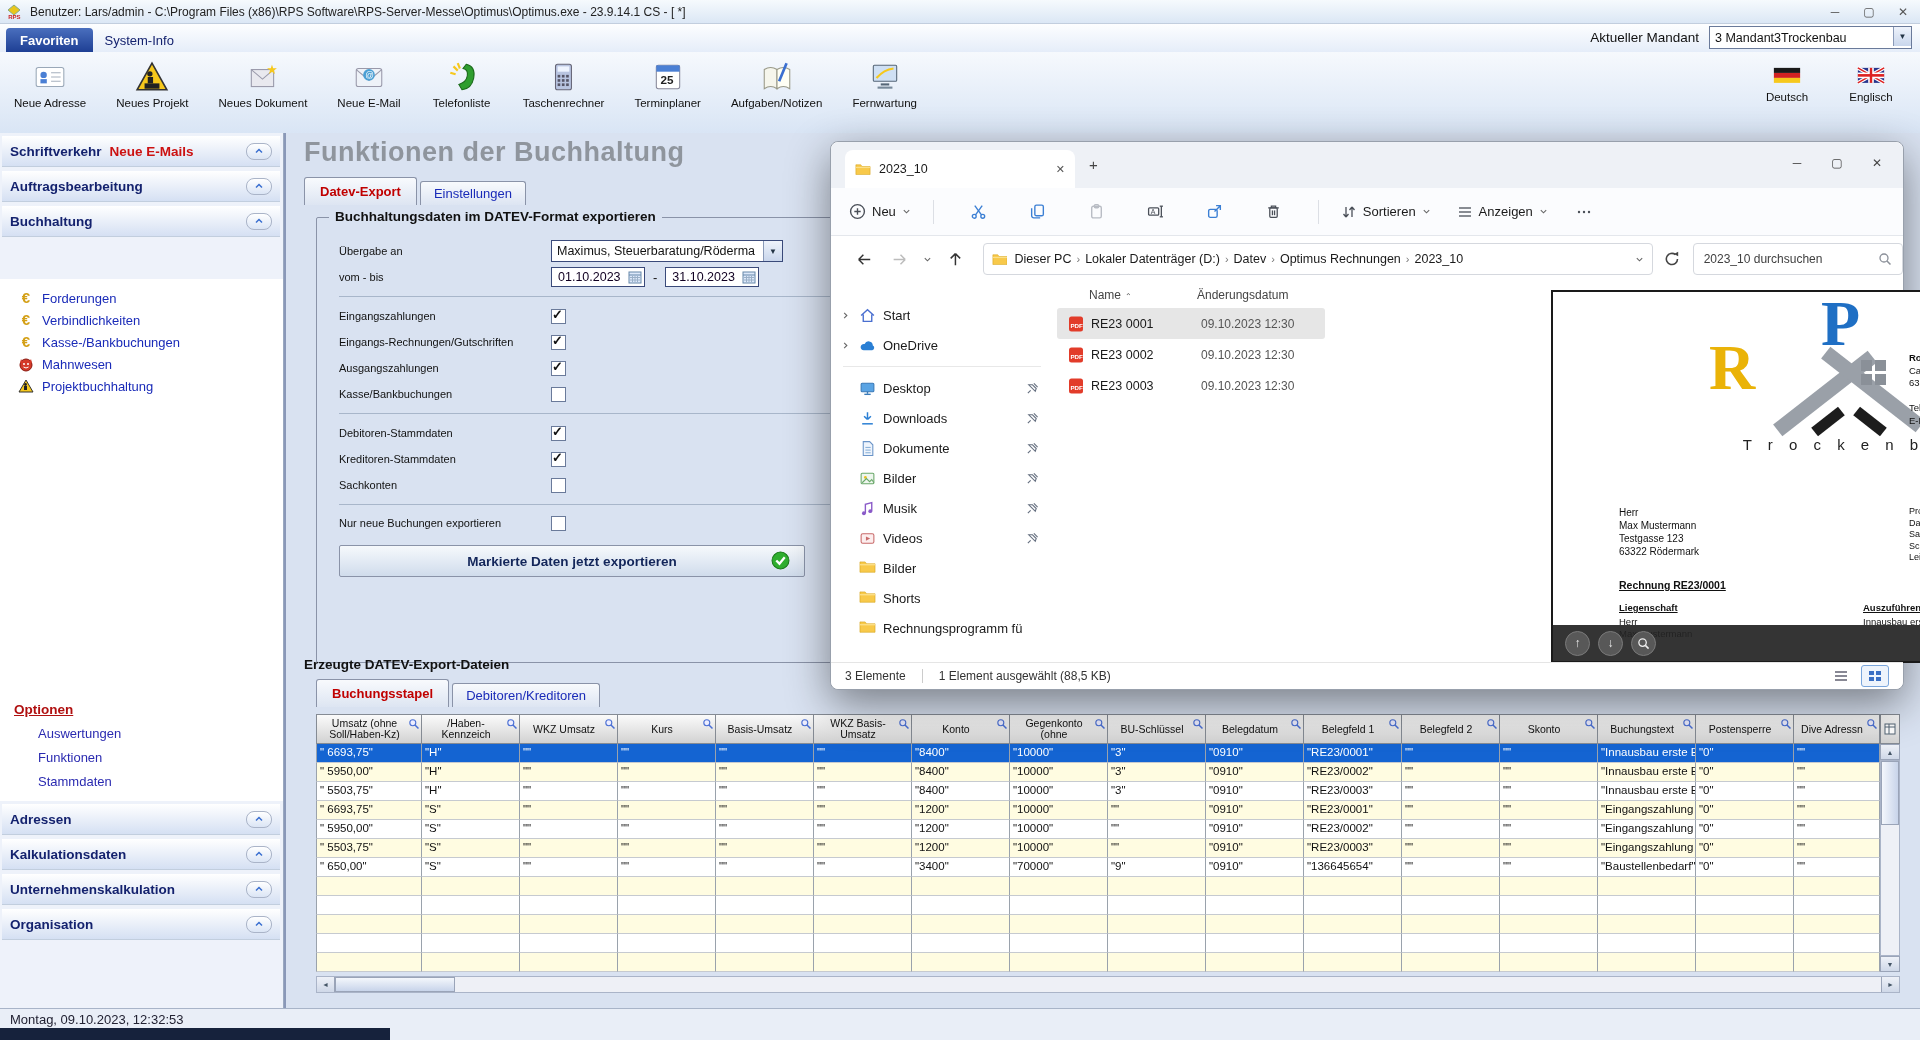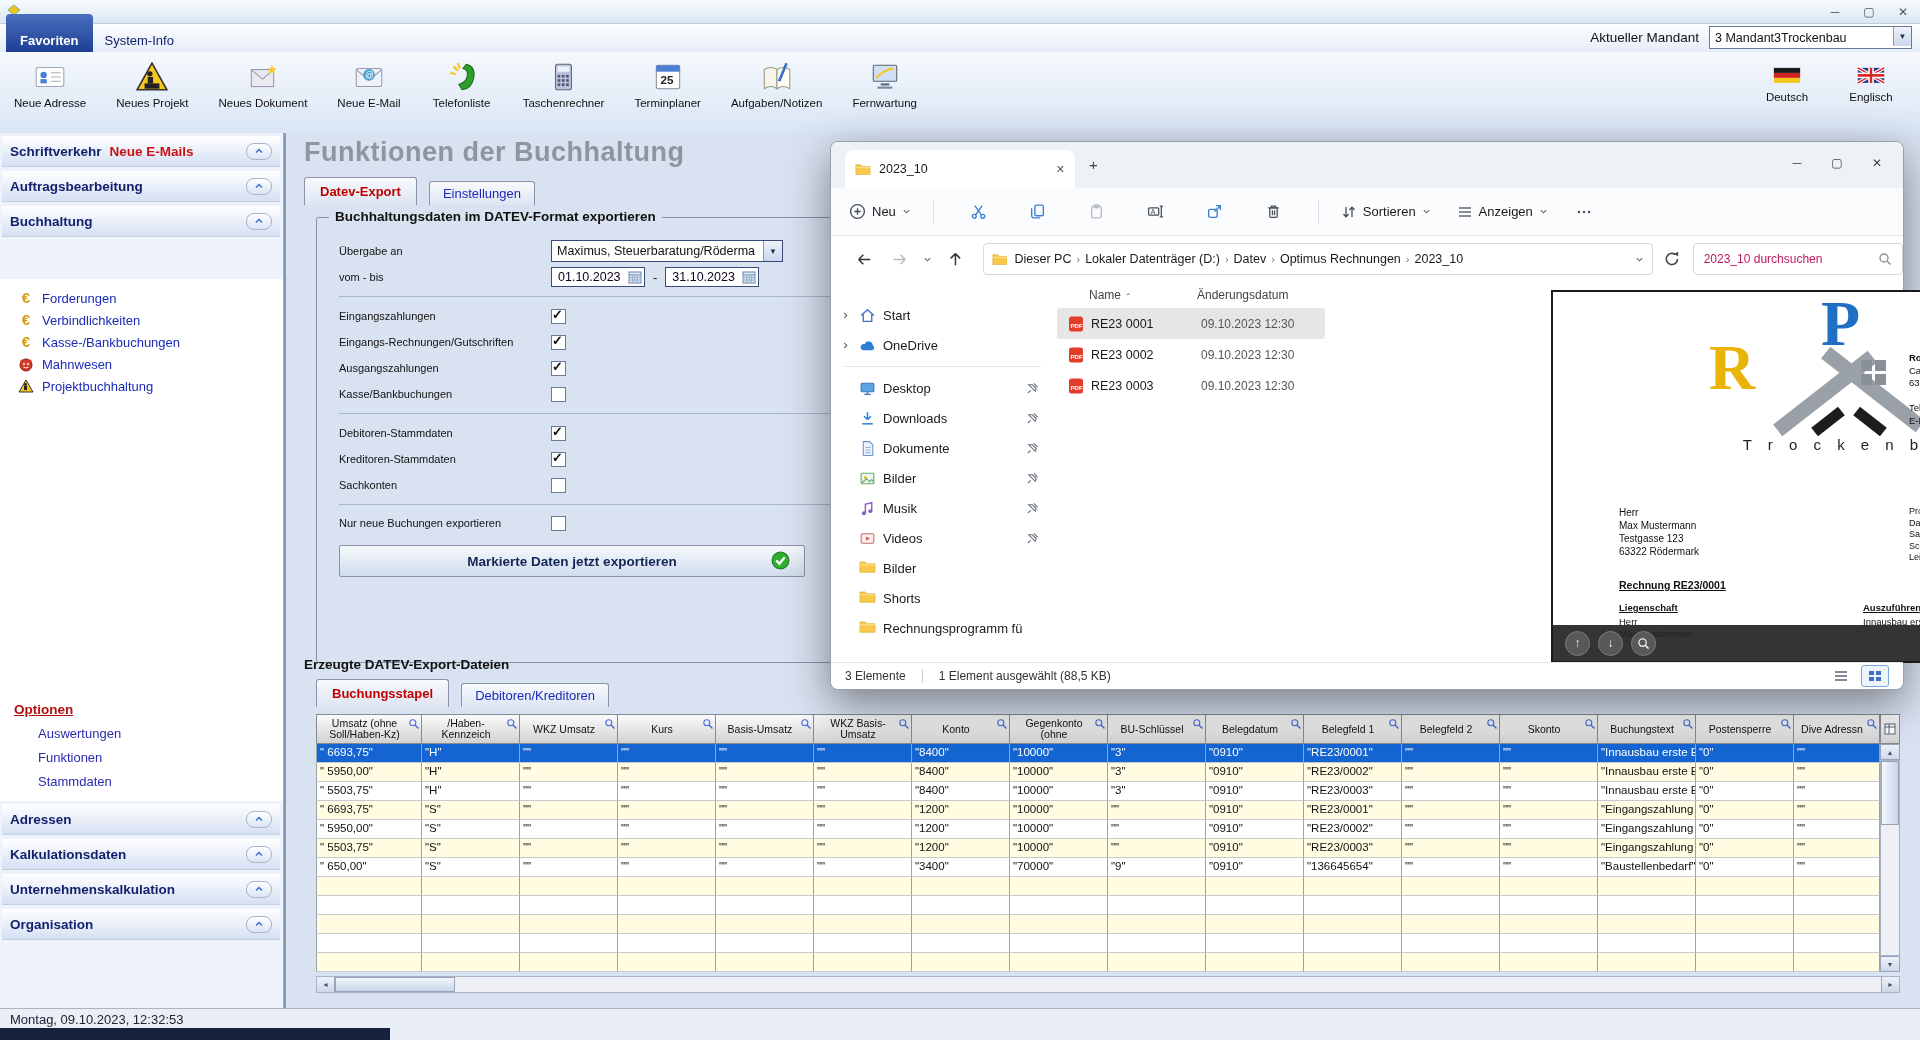--- a/index.html
+++ b/index.html
@@ -14,21 +14,21 @@
             border-bottom:1px solid #c2cede;display:flex;align-items:center;padding-left:6px;box-sizing:border-box;}
   #titlebar .title{font-size:12px;color:#222;margin-left:8px;}
   #win-controls{margin-left:auto;display:flex;}
   #win-controls span{width:34px;text-align:center;color:#555;font-size:12px;cursor:default;}
 
   
   #menubar{left:0;top:24px;width:1920px;height:28px;background:linear-gradient(#fdfeff,#e5edf9);
            border-bottom:1px solid #c5d0e2;display:flex;align-items:flex-end;}
   .menu-item{padding:5px 12px 4px;color:#14226e;font-size:13px;}
   .menu-item.active{background:linear-gradient(#4a6fbe,#1e3f94);color:#fff;font-weight:bold;
-           border-radius:4px 4px 0 0;margin-left:6px;padding:19px 14px 4px;}
+           border-radius:4px 4px 0 0;margin-left:6px;padding:5px 14px 4px;}
   #mandant{margin-left:auto;display:flex;align-items:center;gap:10px;padding-right:8px;padding-bottom:3px;}
   #mandant .mlabel{font-size:13.5px;color:#111;}
   #mandant .mcombo{width:196px;height:21px;background:#fff;border:1px solid #6a7a9a;display:flex;align-items:center;
            font-size:12.5px;padding-left:5px;position:relative;}
   #mandant .mcombo .arrow{position:absolute;right:0;top:0;width:17px;height:19px;background:linear-gradient(#eef3fb,#c9d6ec);
            border-left:1px solid #8a9ab8;display:flex;align-items:center;justify-content:center;font-size:8px;color:#234;}
 
   
   #toolbar{left:0;top:52px;width:1920px;height:81px;background:linear-gradient(#f6f9fd,#d9e5f5);
            border-bottom:2px solid #b5c2d8;}
@@ -59,21 +59,21 @@
   #sb-bottom{position:absolute;left:0;top:668px;width:283px;}
   #sb-status{left:0;top:1008px;width:1920px;height:32px;background:#e9eef7;border-top:1px solid #a8b4c8;
              font-size:13px;color:#223;padding:3px 0 0 10px;box-sizing:border-box;}
   #darkstrip{left:0;top:1028px;width:390px;height:12px;background:#16223c;}
 
   
   #main{left:284px;top:133px;width:1636px;height:875px;background:#d9e2f1;border-left:2px solid #8a98b8;box-sizing:border-box;}
   #main-title{position:absolute;left:18px;top:4px;font-size:27px;font-weight:bold;color:#8f959d;letter-spacing:.5px;}
   .tabrow{position:absolute;display:flex;align-items:flex-end;}
   .tab{padding:4px 13px;border:1px solid #8a93a8;border-bottom:none;background:linear-gradient(#f8fafd,#dde5f2);
-       margin-right:12px;border-radius:3px 3px 0 0;font-size:13px;color:#1a2bb8;}
+       margin-right:3px;border-radius:3px 3px 0 0;font-size:13px;color:#1a2bb8;}
   .tab.active{color:#c00000;font-weight:bold;padding:6px 15px;}
   #tabs1{left:18px;top:44px;}
   #groupbox{position:absolute;left:30px;top:84px;width:706px;height:444px;border:1px solid #8a93a8;border-radius:2px;}
   #groupbox legend,#gb-legend{position:absolute;top:-9px;left:12px;background:#d9e2f1;padding:0 6px;font-weight:bold;font-size:13.5px;color:#111;}
   .grow{display:flex;align-items:center;padding-left:22px;height:26px;}
   .grow .glabel{width:212px;font-size:11px;color:#111;}
   .sep{height:1px;background:#a8b6ca;margin:6px 10px 6px 22px;}
   .combo{width:232px;height:22px;border:1px solid #3a4a7a;background:#fff;display:flex;align-items:center;
          font-size:12.5px;padding-left:5px;position:relative;box-sizing:border-box;}
   .combo .arrow{position:absolute;right:0;top:0;width:18px;height:20px;background:linear-gradient(#eef3fb,#c9d6ec);
@@ -140,21 +140,21 @@
   #exp-addrbar{position:absolute;left:0;top:94px;right:0;height:46px;display:flex;align-items:center;padding-left:16px;box-sizing:border-box;}
   .nav-ic{width:17px;height:17px;margin:0 9px;}
   #addr-box{margin-left:10px;width:676px;height:32px;background:#fff;border:1px solid #d5d8de;border-radius:4px;
       display:flex;align-items:center;padding:0 8px;gap:2px;box-sizing:border-box;}
   .crumb{font-size:12.5px;color:#1a1a1a;padding:0 5px;white-space:nowrap;}
   .crumb-sep{font-size:11px;color:#777;}
   #addr-box .chevend{margin-left:auto;}
   #refresh-btn{margin-left:10px;width:18px;height:18px;}
   #search-box{margin-left:12px;width:212px;height:32px;background:#fff;border:1px solid #d5d8de;border-radius:4px;
       display:flex;align-items:center;padding:0 10px;box-sizing:border-box;}
-  #search-box .ph{font-size:12px;color:#be185d;flex:1;}
+  #search-box .ph{font-size:12px;color:#404040;flex:1;}
   
   #exp-nav{position:absolute;left:0;top:140px;width:222px;bottom:27px;padding-top:18px;box-sizing:border-box;overflow:hidden;}
   .nav-item{height:30px;display:flex;align-items:center;position:relative;}
   .nav-item .chv{position:absolute;left:10px;width:9px;height:9px;color:#666;}
   .nav-item .nicon{position:absolute;left:28px;width:17px;height:17px;}
   .nav-item .nlabel{position:absolute;left:52px;font-size:13px;color:#1a1a1a;white-space:nowrap;max-width:140px;overflow:hidden;}
   .nav-item .pin{position:absolute;right:14px;width:13px;height:13px;}
   .nav-div{height:1px;background:#e8e8e8;margin:6px 12px;}
   
   #exp-files{position:absolute;left:222px;top:140px;width:276px;bottom:27px;box-sizing:border-box;}
@@ -211,20 +211,21 @@
 
 <div id="app">
 
   <div id="titlebar" class="abs">
     <span class="icon" style="width:16px;height:16px">
       <svg viewBox="0 0 16 16">
           <polygon points="8,1 14,6 8,11 2,6" fill="#e8c61c" stroke="#8a8"></polygon>
           <text x="2.2" y="15" font-size="6" fill="#c22" font-weight="bold">RPS</text>
         </svg>
     </span>
+    <span class="title">Benutzer: Lars/admin - C:\Program Files (x86)\RPS Software\RPS-Server-Messe\Optimus\Optimus.exe - 23.9.14.1 CS - [ *]</span>
     <div id="win-controls">
       <span>─</span>
       <span>▢</span>
       <span>✕</span>
     </div>
   </div>
 
   <div id="menubar" class="abs">
     <span class="menu-item active">Favoriten</span>
     <span class="menu-item">System-Info</span>

